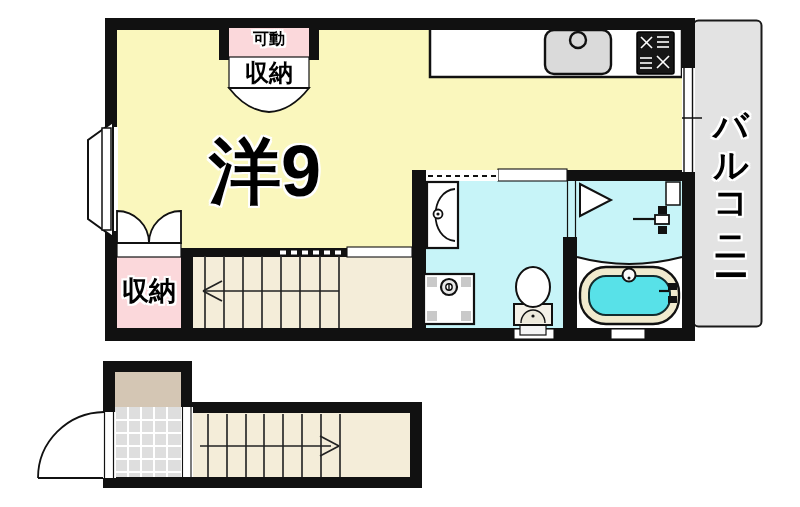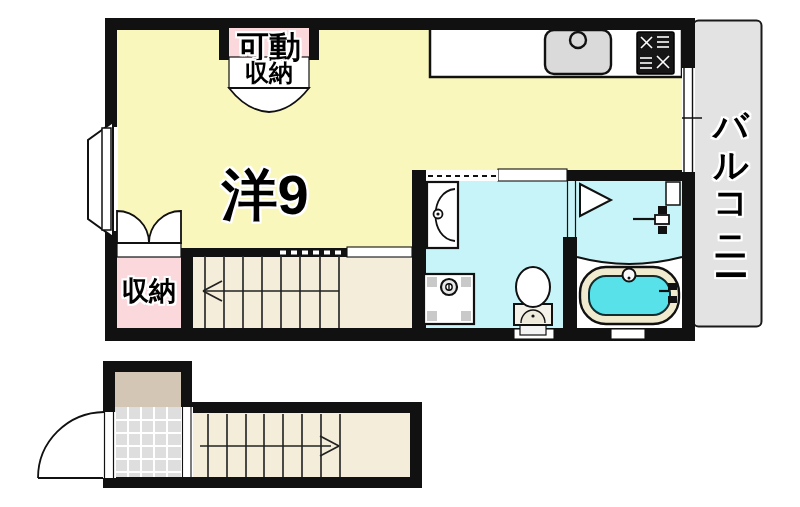--- a/index.html
+++ b/index.html
@@ -3,22 +3,22 @@
 <meta charset="utf-8">
 <style>
   html,body{margin:0;padding:0;background:#fff;}
   .stage{position:relative;width:800px;height:507px;background:#fff;overflow:hidden;
          font-family:"Liberation Sans",sans-serif;}
   .stage svg{position:absolute;left:0;top:0;}
   .lbl{position:absolute;font-weight:bold;color:#000;line-height:1.05;text-align:center;
        text-shadow:-2px -2px 0 #fff,2px -2px 0 #fff,-2px 2px 0 #fff,2px 2px 0 #fff,
                    -2px 0 0 #fff,2px 0 0 #fff,0 -2px 0 #fff,0 2px 0 #fff;
        white-space:nowrap;pointer-events:none;}
-  .lbl-main{left:200px;top:134px;width:130px;font-size:56px;margin-top:32px;}
-  .lbl-kadou1{left:229px;top:31px;width:80px;font-size:32px;}
+  .lbl-main{left:200px;top:134px;width:130px;font-size:72px;}
+  .lbl-kadou1{left:229px;top:31px;width:80px;font-size:16px;}
   .lbl-kadou2{left:229px;top:60px;width:80px;font-size:24px;}
   .lbl-shuno{left:117px;top:277px;width:64px;font-size:27px;}
   .lbl-balcony{left:709px;top:86px;width:40px;font-size:35px;
                writing-mode:vertical-rl;text-orientation:mixed;letter-spacing:3px;}
 </style>
 </head>
 <body>
 
 <div class="stage">
 <svg width="800" height="507" viewBox="0 0 800 507">

